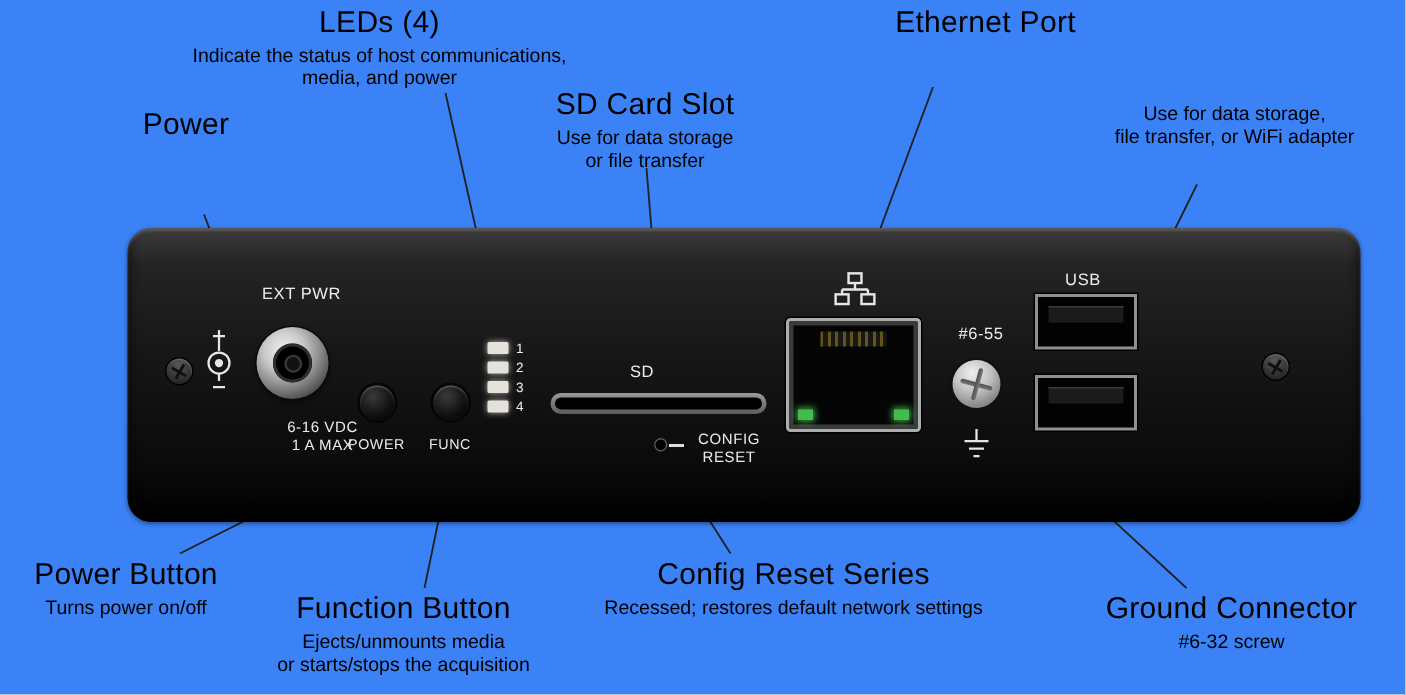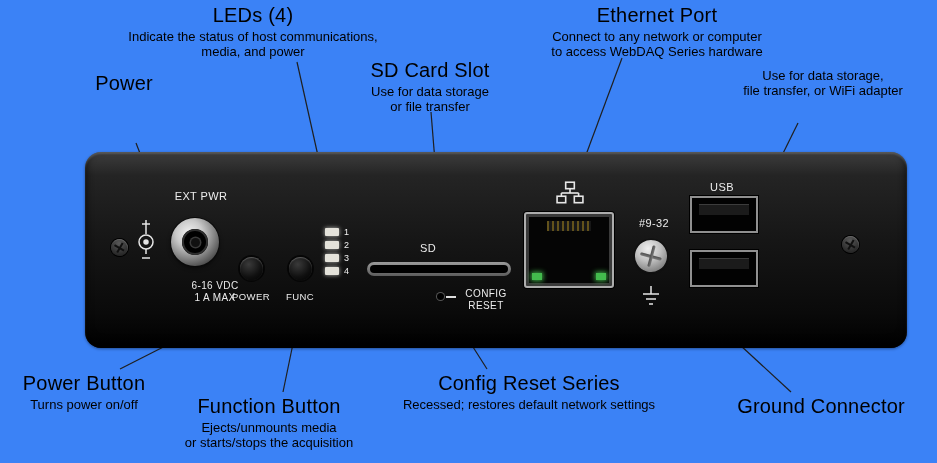--- a/index.html
+++ b/index.html
@@ -150,42 +150,41 @@
   <div class="callout" id="co-power">
     <div class="co-title">Power</div>
   </div>
   <div class="callout" id="co-sd">
     <div class="co-title">SD Card Slot</div>
     <div class="co-desc">Use for data storage
 or file transfer</div>
   </div>
   <div class="callout" id="co-eth">
     <div class="co-title">Ethernet Port</div>
-    <div class="co-desc">Connect to any network or computer
-to access WebDAQ Series hardware</div>
   </div>
   <div class="callout" id="co-usb">
     <div class="co-desc">Use for data storage,
 file transfer, or WiFi adapter</div>
   </div>
   <div class="callout" id="co-pwrbtn">
     <div class="co-title">Power Button</div>
     <div class="co-desc">Turns power on/off</div>
   </div>
   <div class="callout" id="co-funcbtn">
     <div class="co-title">Function Button</div>
     <div class="co-desc">Ejects/unmounts media
 or starts/stops the acquisition</div>
   </div>
   <div class="callout" id="co-cfgrst">
     <div class="co-title">Config Reset Series</div>
     <div class="co-desc">Recessed; restores default network settings</div>
   </div>
   <div class="callout" id="co-ground">
     <div class="co-title">Ground Connector</div>
+    <div class="co-desc">#6-32 screw</div>
   </div>
 
   <div class="panel">
 
     <div class="dlabel" id="ext-pwr-label">EXT PWR</div>
 
     <svg class="polarity icon-stroke" viewBox="0 0 26 46">
       <line x1="13" y1="2" x2="13" y2="10"></line>
       <line x1="9" y1="6" x2="17" y2="6"></line>
       <line x1="13" y1="10" x2="13" y2="16"></line>
@@ -249,21 +248,21 @@
     </svg>
 
     <div class="eth-jack">
       <div class="eth-inner">
         <div class="eth-pins"></div>
         <div class="eth-led eth-led-left"></div>
         <div class="eth-led eth-led-right"></div>
       </div>
     </div>
 
-    <div class="dlabel" id="screw-label">#9-32</div>
+    <div class="dlabel" id="screw-label">#6-55</div>
     <div class="screw"></div>
     <svg class="gnd-icon icon-stroke" viewBox="0 0 20 22">
       <line x1="10" y1="0" x2="10" y2="8"></line>
       <line x1="2" y1="8" x2="18" y2="8"></line>
       <line x1="5" y1="13" x2="15" y2="13"></line>
       <line x1="8" y1="18" x2="12" y2="18"></line>
     </svg>
 
     <div class="dlabel" id="usb-label">USB</div>
     <div class="usb-port" id="usb-port-1"></div>

